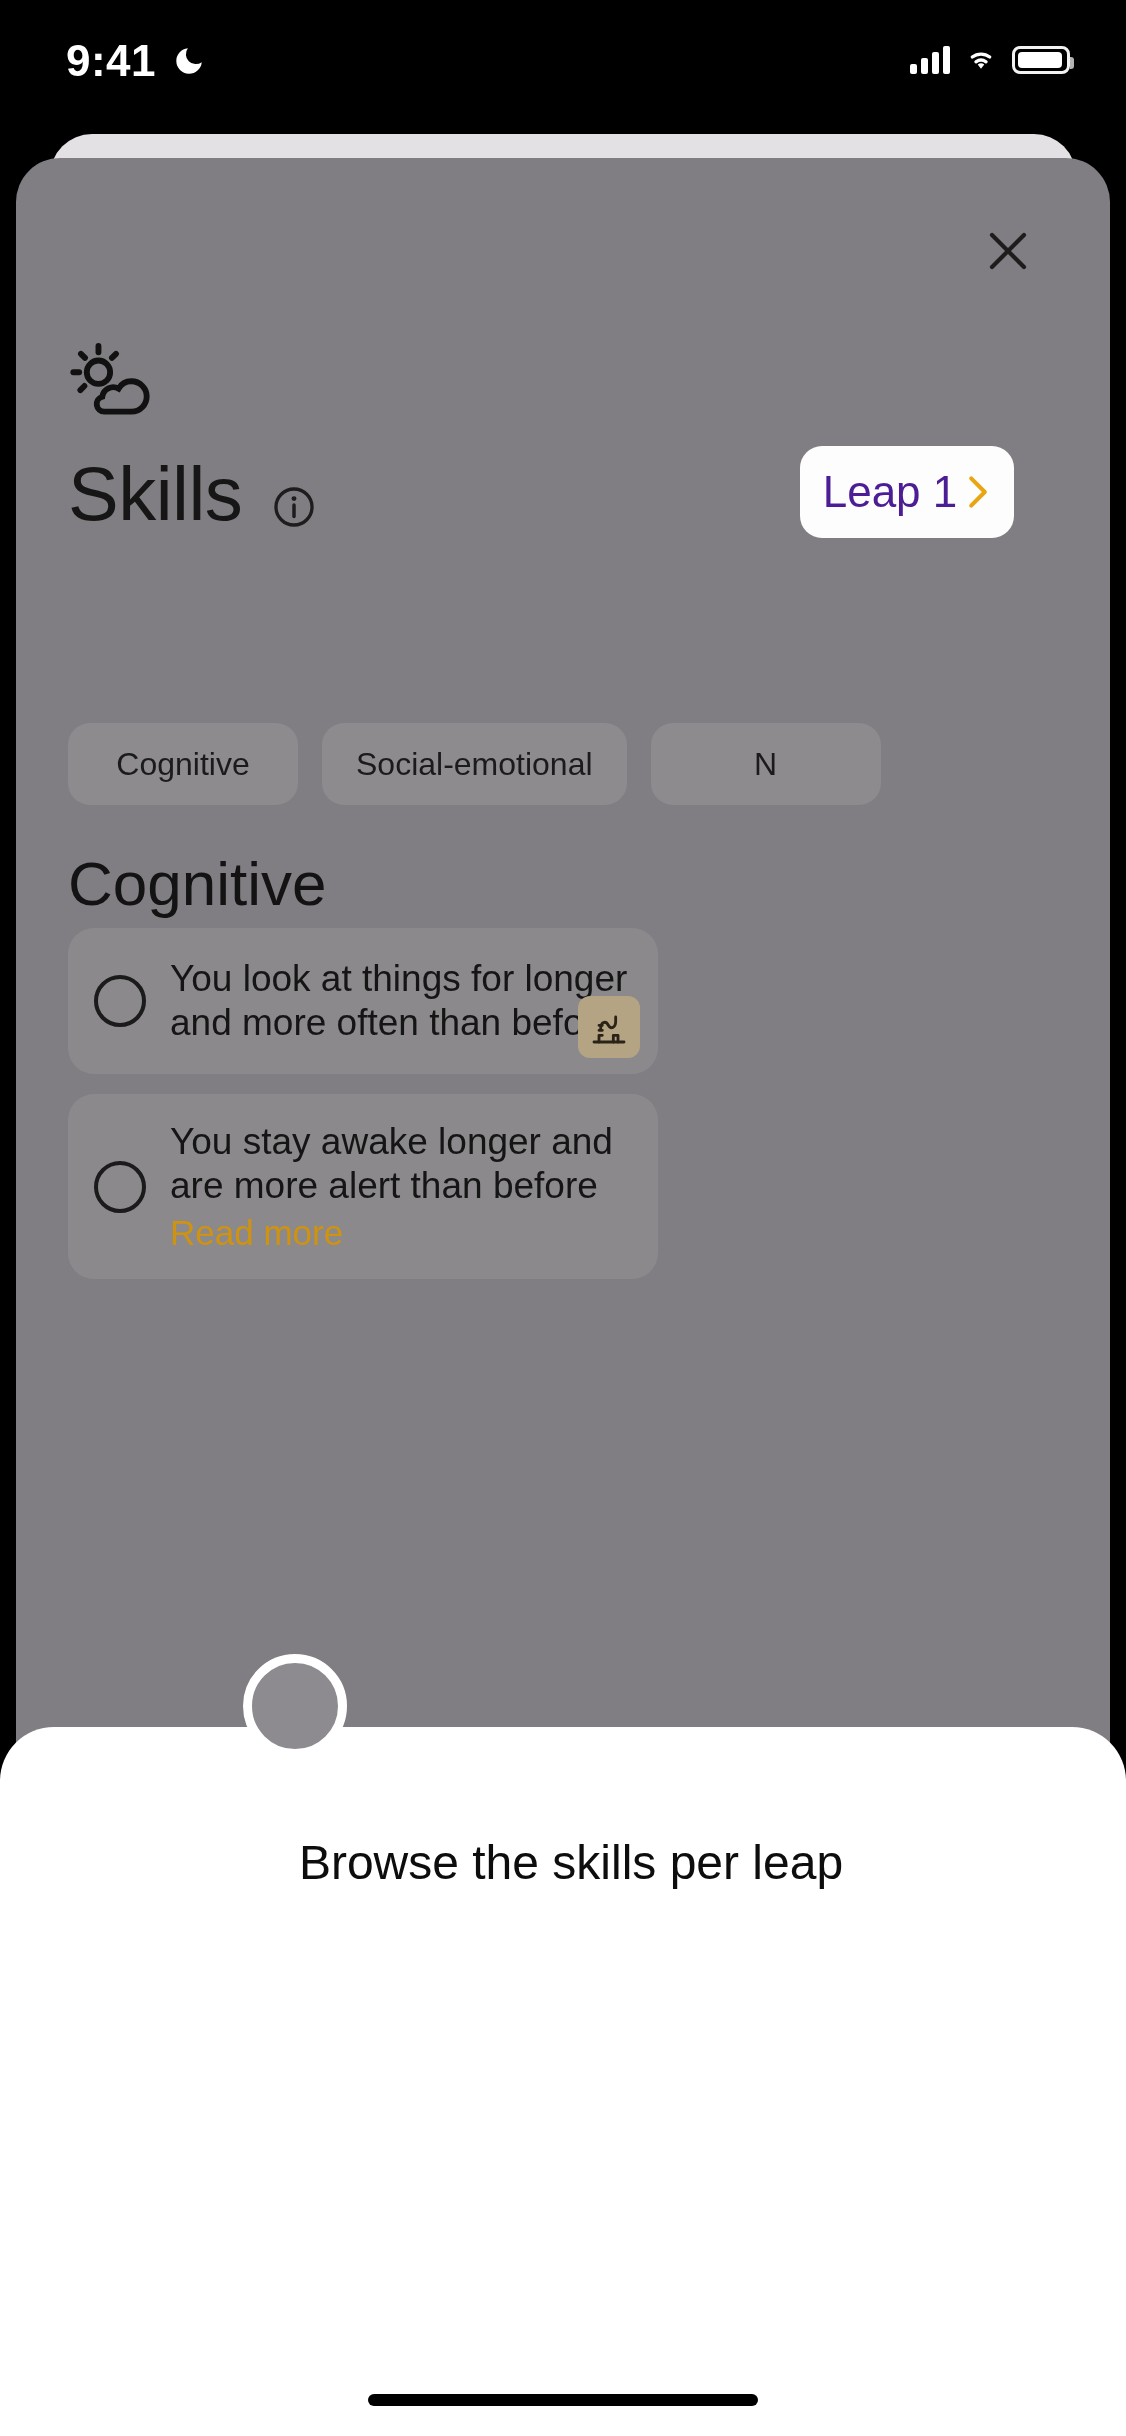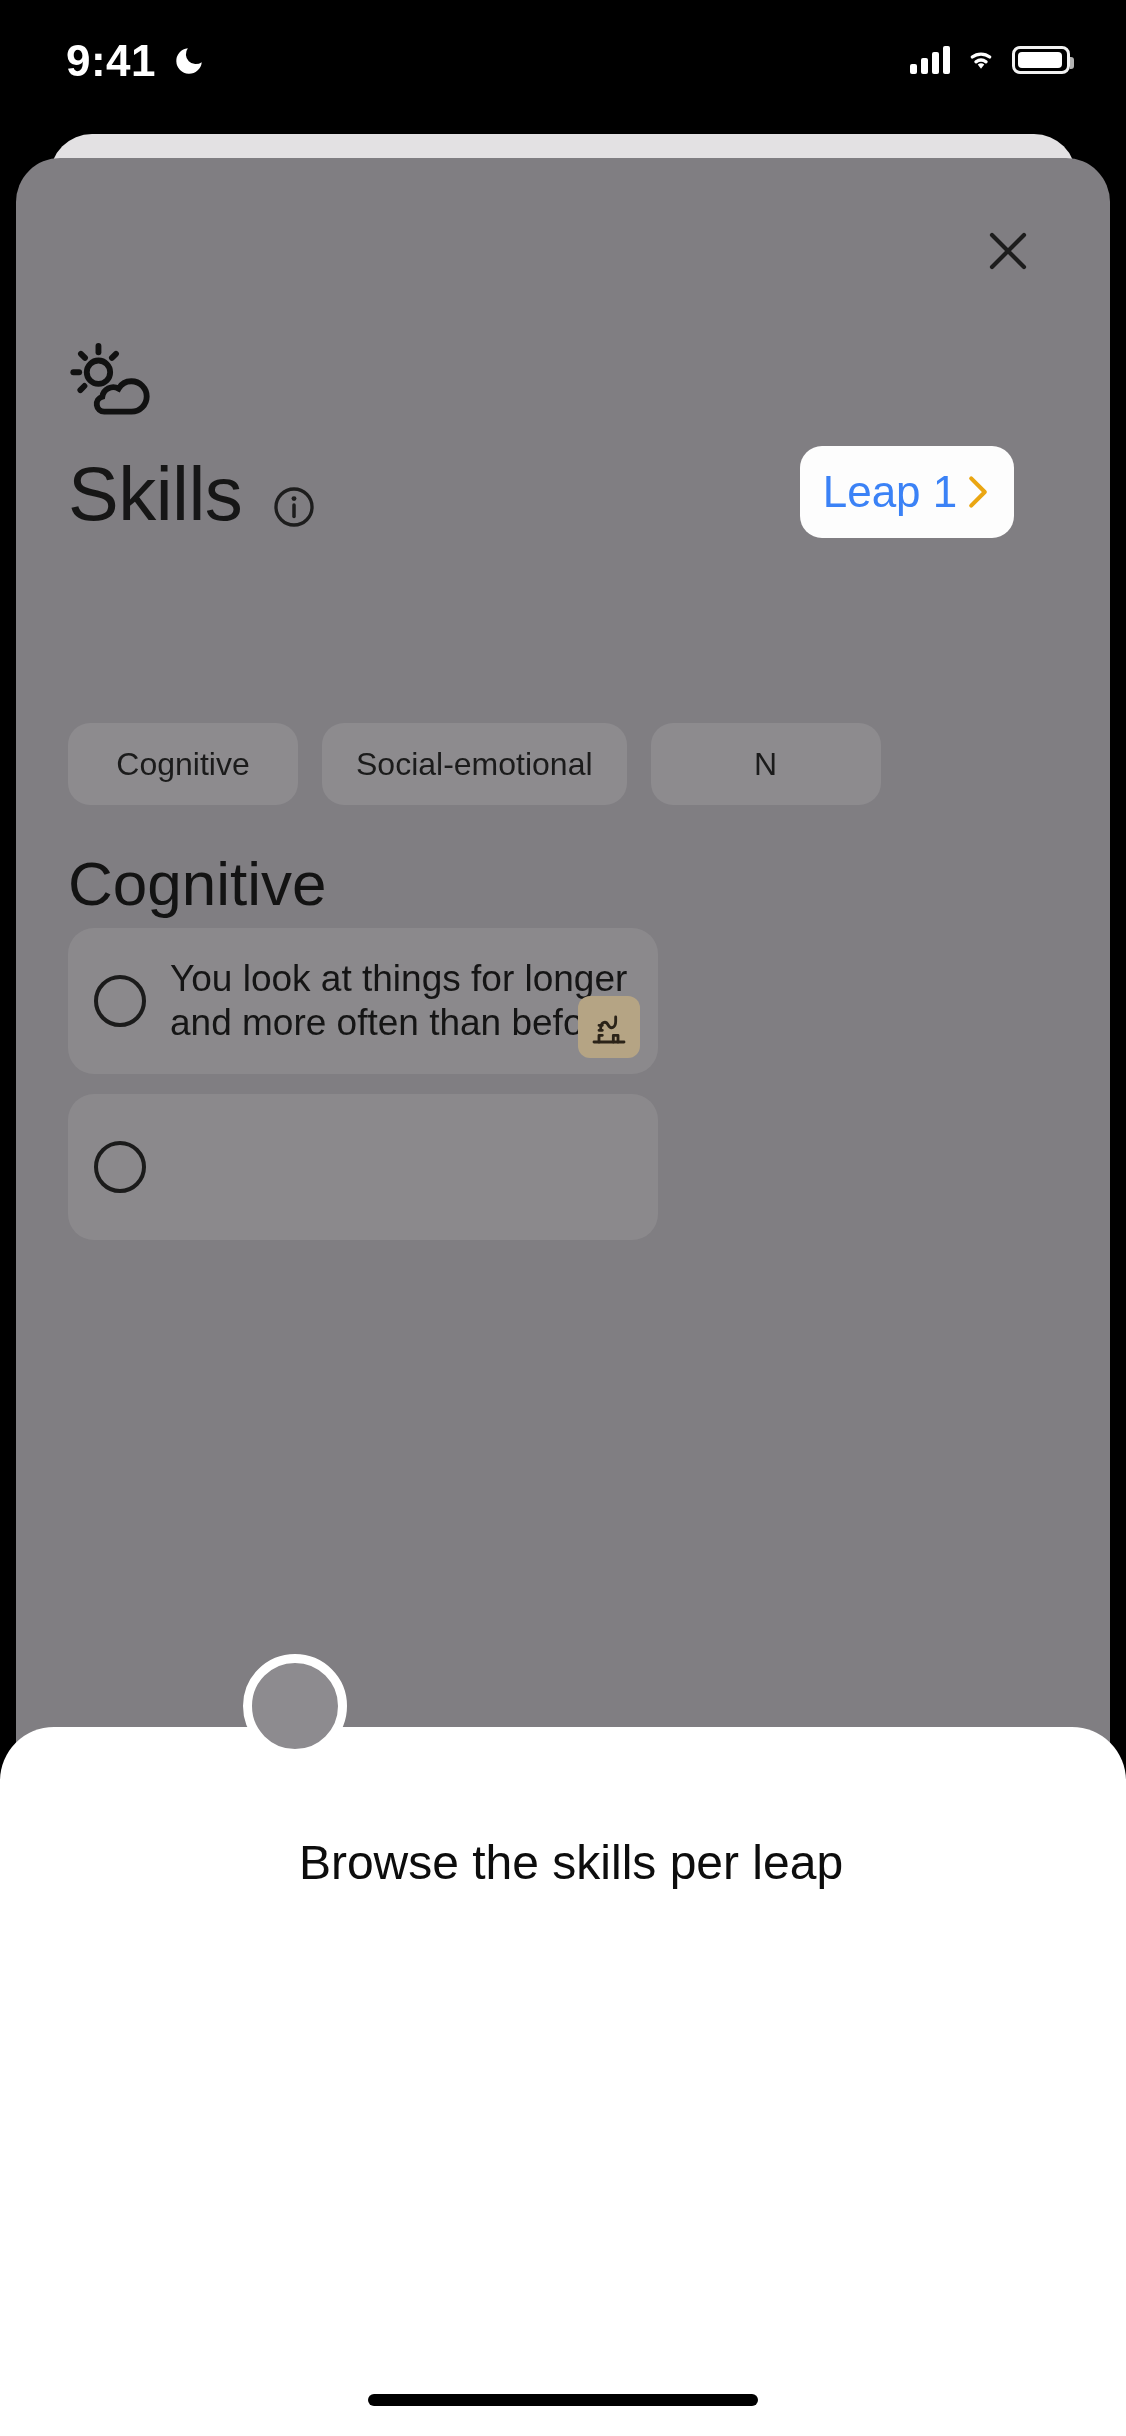--- a/index.html
+++ b/index.html
@@ -102,21 +102,21 @@
     position:absolute; left:205px; top:28px;
     width:42px; height:42px;
   }
   #leap-button {
     position:absolute; right:54px; top:-12px;
     width:214px; height:92px;
     background:#fdfdfd; border-radius:22px;
     display:flex; align-items:center; justify-content:center;
     gap:8px;
   }
-  #leap-label { font-size:44px; color:#3b82f6; }
+  #leap-label { font-size:44px; color:#4c1d95; }
   #leap-chevron { width:26px; height:34px; }
 
   
   #tab-strip {
     position:absolute; left:52px; top:565px;
     width:1070px; height:82px;
     display:flex; gap:24px;
   }
   .tab-chip {
     flex:0 0 auto;
@@ -313,20 +313,24 @@
               <path d="M7 13c0-4 3-5 4.5-2.2C13 13.6 16 12.6 16 8.6V6"></path>
               <path d="M17.4 21v-4h-2.8v4"></path>
             </g>
           </svg>
         </span>
       </div>
 
 
       <div class="skill-card">
         <span class="skill-check"></span>
+        <span>
+          <span class="skill-text">You stay awake longer and are more alert than before</span>
+          <span class="skill-readmore">Read more</span>
+        </span>
       </div>
 
     </div>
   </div>
 
   <div id="tap-spotlight"></div>
 
   <div id="bottom-sheet">
     <div id="sheet-heading">Browse the skills per leap</div>
     <div id="home-indicator"></div>

